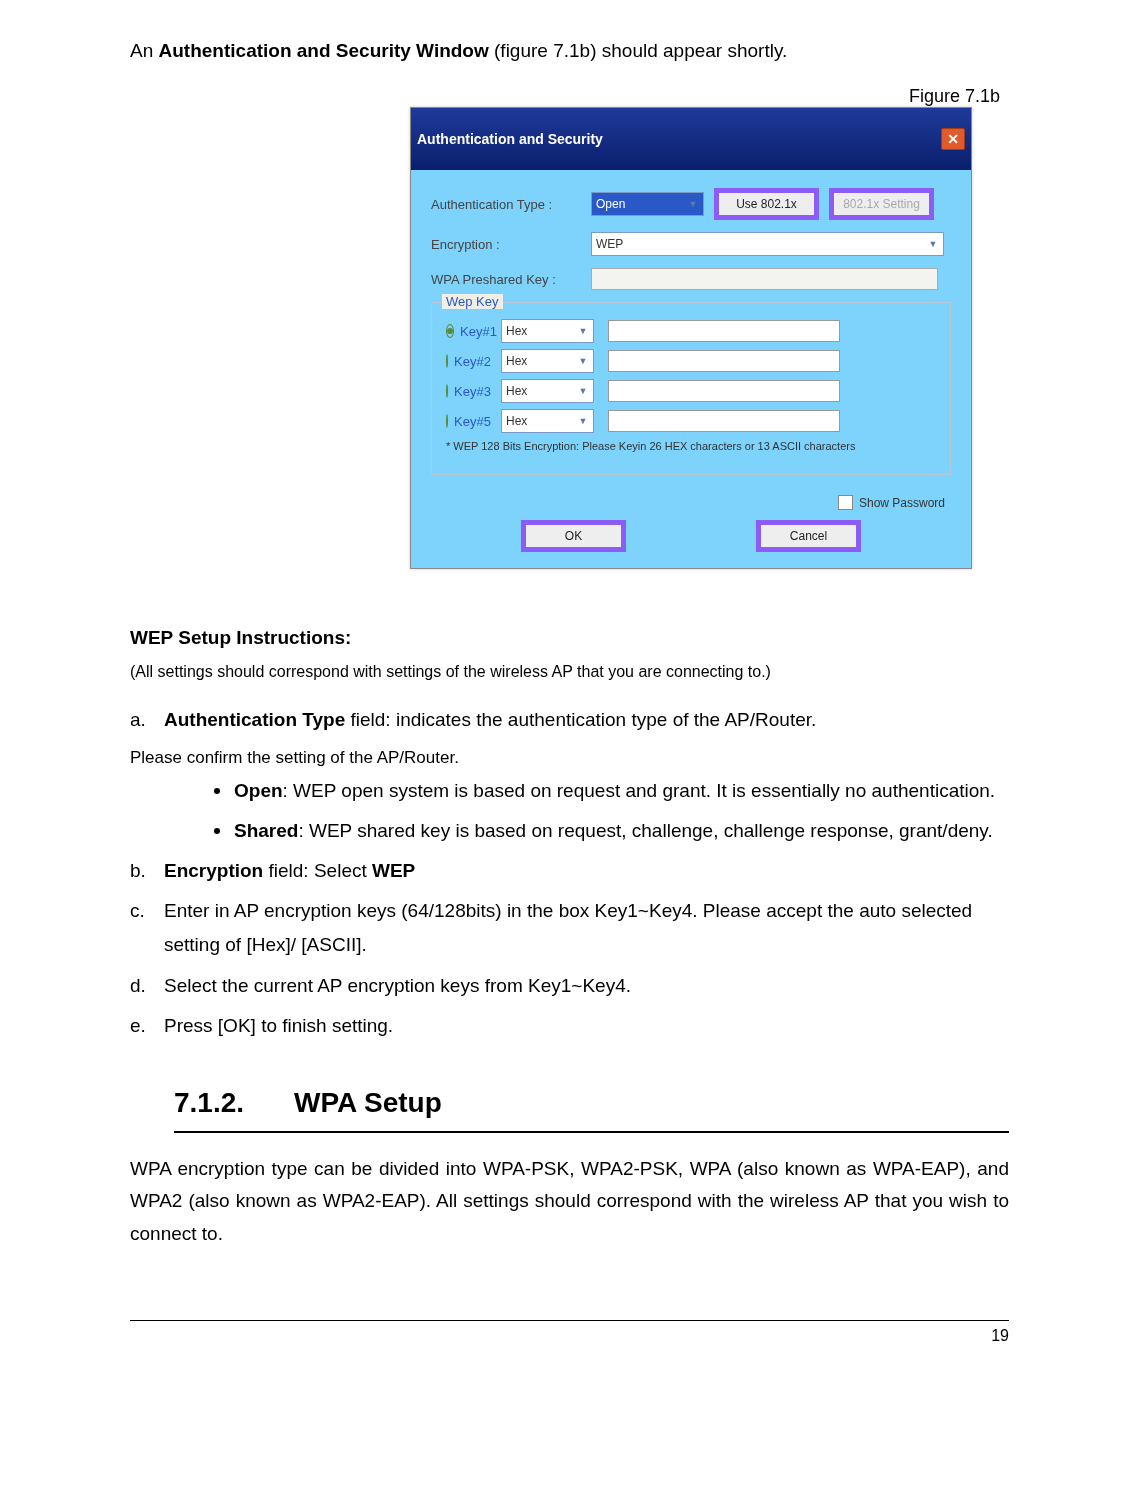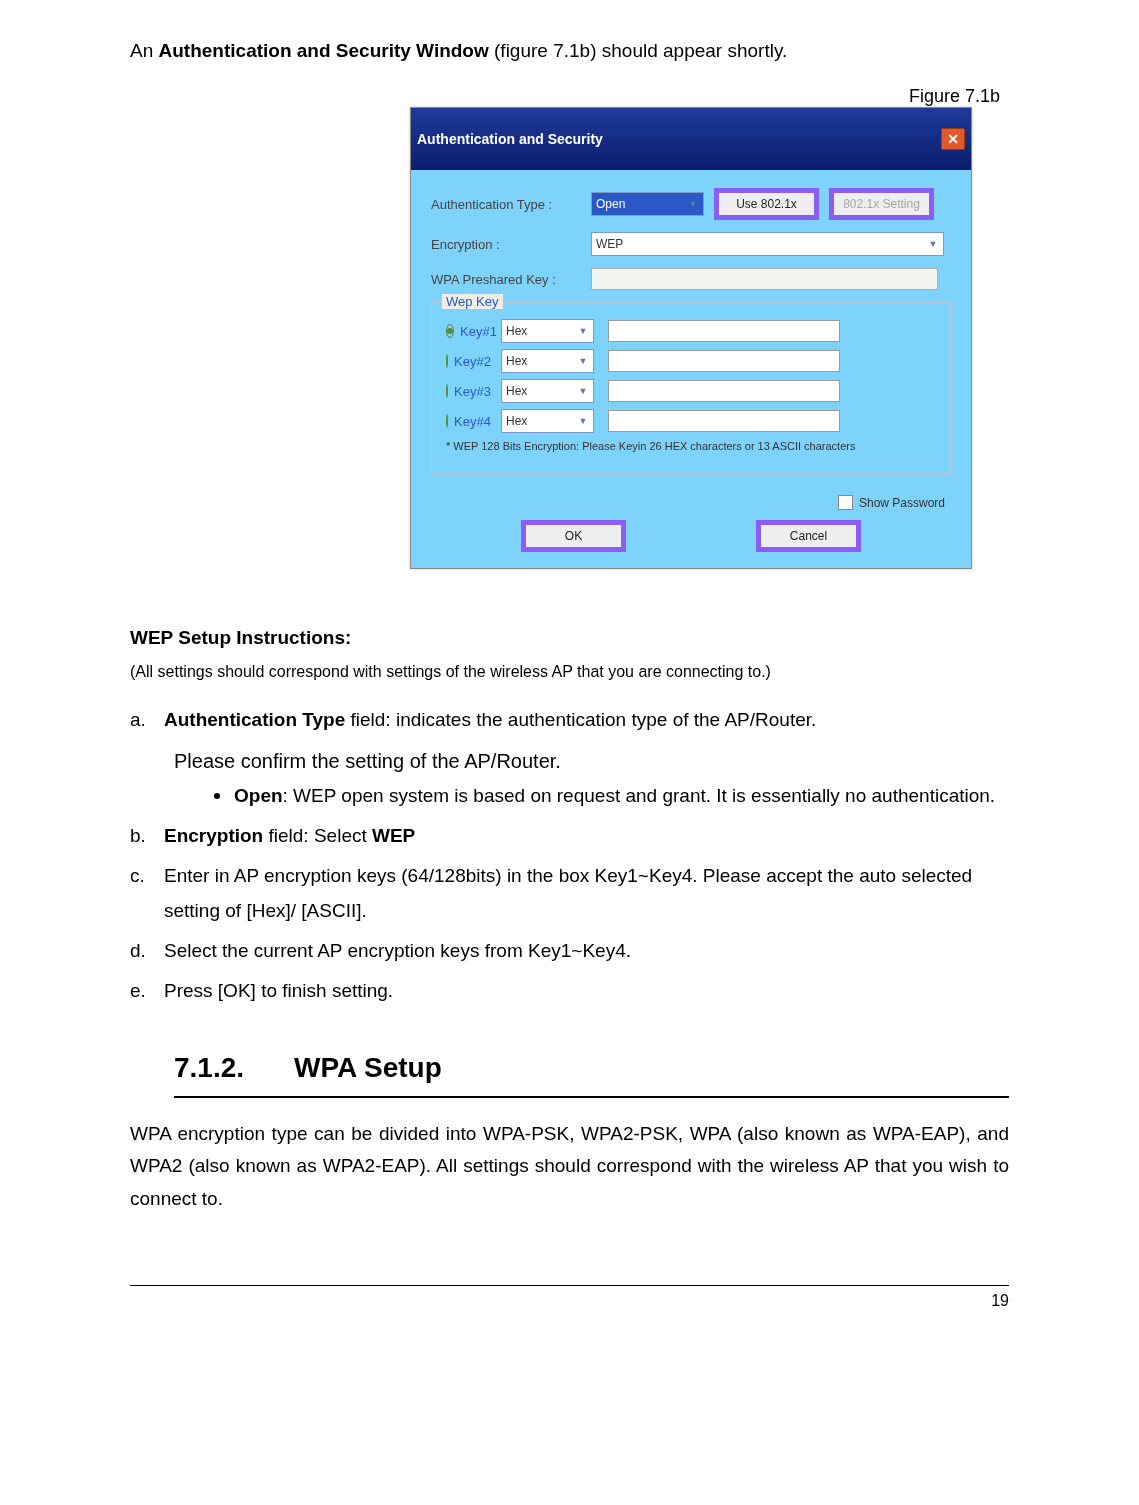--- a/index.html
+++ b/index.html
@@ -37,21 +37,21 @@
   .note{font-size:11px;color:#333;margin-top:12px;line-height:1.35}
   .showpw{display:flex;align-items:flex-end;gap:6px;justify-content:flex-end;margin:20px 6px 10px 0;font-size:12px;color:#333}
   .cb{width:13px;height:13px;border:1px solid #888;background:#fff}
   .btnrow{display:flex;justify-content:center;gap:130px;margin-top:6px}
   
   .h-sub{font-weight:bold;font-size:19px;margin-top:58px}
   .note2{font-size:16px;margin-top:14px}
   .ol{margin-top:22px;font-size:19px;line-height:1.8}
   .ol .it{display:flex;gap:8px;margin-bottom:6px}
   .ol .lt{width:26px;flex:none}
-  .sub{margin-left:44px;font-size:20px;line-height:1.8}
+  .sub{font-size:17px;line-height:1.8}
   .ul{margin-left:84px;font-size:19px;line-height:1.8}
   .ul .bi{display:flex;gap:14px;margin-bottom:6px}
   .ul .dotb{flex:none;width:6px;height:6px;background:#000;border-radius:50%;margin-top:14px}
   .h2row{display:flex;align-items:baseline;gap:50px;border-bottom:2px solid #000;margin-top:44px;margin-left:44px;padding-bottom:12px}
   .h2row span{font-size:28px;font-weight:bold}
   .para{font-size:19px;line-height:1.7;margin-top:20px;text-align:justify}
   .hr{border-top:1px solid #000;margin-top:70px}
   .pgn{font-size:16px;text-align:right;margin-top:6px}
 </style>
 </head>
@@ -124,21 +124,21 @@
             </span>
           <div class="sel kh">
               <span>Hex</span>
               <span class="arrow">▼</span>
             </div>
           <div class="kin"></div>
         </div>
         <div class="keyrow">
           <span class="keylab">
               <span class="radio"></span>
-              <span>Key#4</span>
+              <span>Key#5</span>
             </span>
           <div class="sel kh">
               <span>Hex</span>
               <span class="arrow">▼</span>
             </div>
           <div class="kin"></div>
         </div>
         <div class="note" style="margin-top:0">* WEP 128 Bits Encryption:  Please Keyin 26 HEX characters or 13 ASCII characters</div>
       </div>
 
@@ -160,20 +160,24 @@
     <div class="it">
         <span class="lt">a.</span>
       <span><b>Authentication Type</b><span> field: indicates the authentication type of the AP/Router.</span></span>
       </div>
     <div class="sub">Please confirm the setting of the AP/Router.</div>
     <div class="ul">
       <div class="bi">
           <span class="dotb"></span>
         <span><b>Open</b><span>: WEP open system is based on request and grant. It is essentially no authentication.</span></span>
         </div>
+      <div class="bi">
+          <span class="dotb"></span>
+        <span><b>Shared</b><span>: WEP shared key is based on request, challenge, challenge response, grant/deny.</span></span>
+        </div>
     </div>
     <div class="it">
         <span class="lt">b.</span>
       <span><b>Encryption</b><span> field:  Select </span><b>WEP</b></span>
       </div>
     <div class="it">
         <span class="lt">c.</span>
       <span>Enter in AP encryption keys (64/128bits) in the box Key1~Key4.  Please accept the auto selected setting of [Hex]/ [ASCII].</span>
       </div>
     <div class="it">

